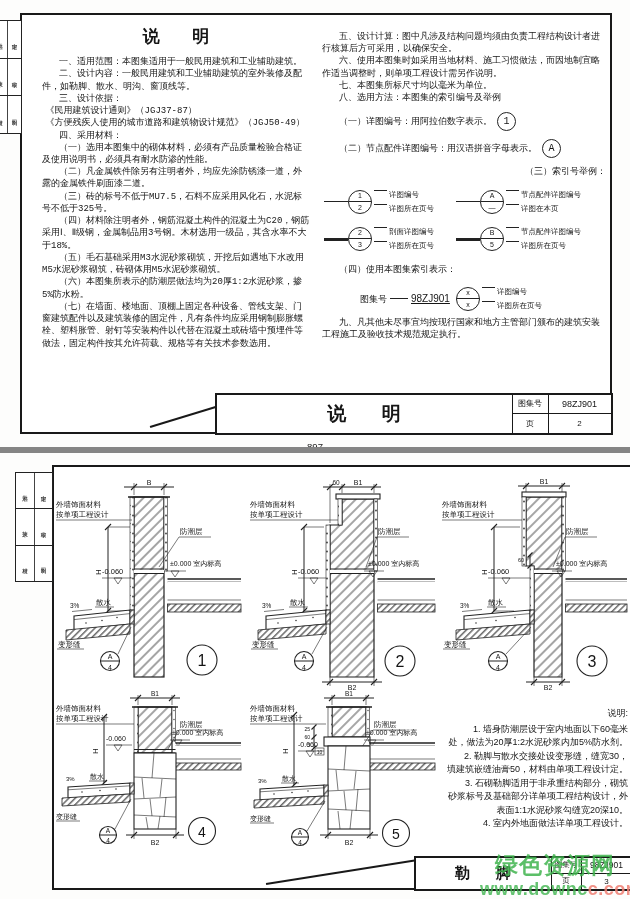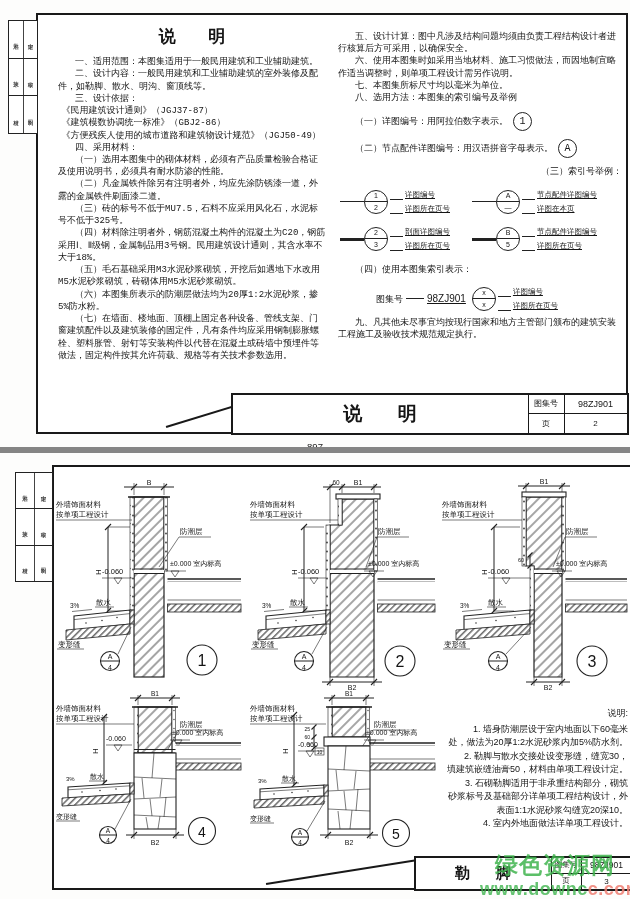--- a/index.html
+++ b/index.html
@@ -1,20 +1,20 @@
 <!DOCTYPE html>
 <html><head>
 <meta charset="utf-8">
 <style>
   html,body{margin:0;padding:0;}
   body{width:630px;height:899px;position:relative;background:#f6f6f3;
        font-family:"Liberation Sans","DejaVu Sans",sans-serif;color:#151515;overflow:hidden;}
   #canvas{position:absolute;inset:0;background:#fdfdfc;}
   .page{position:absolute;background:#fff;border:2.5px solid #191919;}
-  #pageTop{left:36px;top:13px;width:588px;height:417px;}
+  #pageTop{left:20px;top:13px;width:588px;height:417px;}
   #pageBottom{left:52px;top:465px;width:577px;height:421px;}
   #sepBand{position:absolute;left:0;top:447px;width:630px;height:6px;background:#858585;}
   .pageno{position:absolute;left:0;width:630px;text-align:center;font-size:9.5px;color:#222;}
   
   .tabs{position:absolute;border:1.4px solid #222;background:#fff;display:flex;flex-direction:column;}
   .tsec{flex:1;display:flex;border-bottom:1.2px solid #222;}
   .tsec:last-child{border-bottom:none;}
   .tcol{flex:1;writing-mode:vertical-rl;text-orientation:upright;font-size:5.5px;line-height:1;
         display:flex;align-items:center;justify-content:center;border-left:.8px solid #444;
         color:#1d1d1d;filter:blur(.35px);}
@@ -27,21 +27,21 @@
   .ic{display:inline-block;width:17px;height:17px;border:1.1px solid #222;border-radius:50%;
       text-align:center;line-height:17px;font-size:10px;vertical-align:middle;margin-left:5px;text-indent:0;}
   
   .idxrow{display:flex;align-items:center;margin:11px 0 13px 2px;}
   .lead{width:24px;height:1.2px;background:#222;}
   .lead.thick{height:2.6px;}
   .sc{width:22px;height:22px;border:1.1px solid #222;border-radius:50%;flex:none;background:#fff;}
   .sct{height:10px;border-bottom:1px solid #222;font-size:7px;line-height:10px;text-align:center;}
   .scb{height:10px;font-size:7px;line-height:11px;text-align:center;}
   .lbls{display:flex;flex-direction:column;gap:4px;font-size:7.5px;margin-left:2px;}
-  .lr{display:flex;align-items:flex-end;white-space:nowrap;text-decoration:underline;}
+  .lr{display:flex;align-items:flex-start;white-space:nowrap;}
   .ll{width:13px;height:1px;background:#222;margin-right:2px;flex:none;}
   .gap2{margin-left:22px;}
   .catline{display:flex;align-items:center;margin:10px 0 4px 38px;}
   .dash{width:18px;height:1.2px;background:#222;margin:0 3px;}
   .cno{font-size:10px;text-decoration:underline;margin-right:6px;}
   
   .tbar{position:absolute;right:-2.5px;bottom:-2.5px;border:2.2px solid #191919;display:flex;background:#fff;}
   .tbarT{width:394px;height:38px;}
   .tbarB{width:216px;height:31px;}
   .tt{flex:1;display:flex;align-items:center;justify-content:center;font-weight:bold;}
@@ -115,27 +115,26 @@
           <div class="tcol">制图</div>
         </div>
   </div>
 
   <div class="col" style="left:20px;top:8px;width:268px;">
     <div class="hd">说  明</div>
     <p class="p">一、适用范围：本图集适用于一般民用建筑和工业辅助建筑。</p>
     <p class="p">二、设计内容：一般民用建筑和工业辅助建筑的室外装修及配件，如勒脚、散水、明沟、窗顶线等。</p>
     <p class="p">三、设计依据：</p>
     <p class="p flush">《民用建筑设计通则》（JGJ37-87）</p>
-    <p class="p flush">《建筑模数协调统一标准》（GBJ2-86）</p>
     <p class="p flush">《方便残疾人使用的城市道路和建筑物设计规范》（JGJ50-49）</p>
     <p class="p">四、采用材料：</p>
     <p class="p">（一）选用本图集中的砌体材料，必须有产品质量检验合格证及使用说明书，必须具有耐水防渗的性能。</p>
     <p class="p">（二）凡金属铁件除另有注明者外，均应先涂防锈漆一道，外露的金属铁件刷面漆二道。</p>
     <p class="p">（三）砖的标号不低于MU7.5，石料不应采用风化石，水泥标号不低于325号。</p>
-    <p class="p">（四）材料除注明者外，钢筋混凝土构件的混凝土为C20，钢筋采用Ⅰ、Ⅱ级钢，金属制品用3号钢。民用建筑设计通则，其含水率不大于18%。</p>
+    <p class="p">（四）材料除注明者外，钢筋混凝土构件的混凝土为C20，钢筋采用Ⅰ、Ⅱ级钢，金属制品用3号钢。木材选用一级品，其含水率不大于18%。</p>
     <p class="p">（五）毛石基础采用M3水泥砂浆砌筑，开挖后如遇地下水改用M5水泥砂浆砌筑，砖砌体用M5水泥砂浆砌筑。</p>
     <p class="p">（六）本图集所表示的防潮层做法均为20厚1:2水泥砂浆，掺5%防水粉。</p>
     <p class="p">（七）在墙面、楼地面、顶棚上固定各种设备、管线支架、门窗建筑配件以及建筑装修的固定件，凡有条件均应采用钢制膨胀螺栓、塑料胀管、射钉等安装构件以代替在混凝土或砖墙中预埋件等做法，固定构件按其允许荷载、规格等有关技术参数选用。</p>
   </div>
 
   <div class="col" style="left:300px;top:16px;width:284px;">
     <p class="p">五、设计计算：图中凡涉及结构问题均须由负责工程结构设计者进行核算后方可采用，以确保安全。</p>
     <p class="p">六、使用本图集时如采用当地材料、施工习惯做法，而因地制宜略作适当调整时，则单项工程设计需另作说明。</p>
     <p class="p">七、本图集所标尺寸均以毫米为单位。</p>
     <p class="p">八、选用方法：本图集的索引编号及举例</p>

